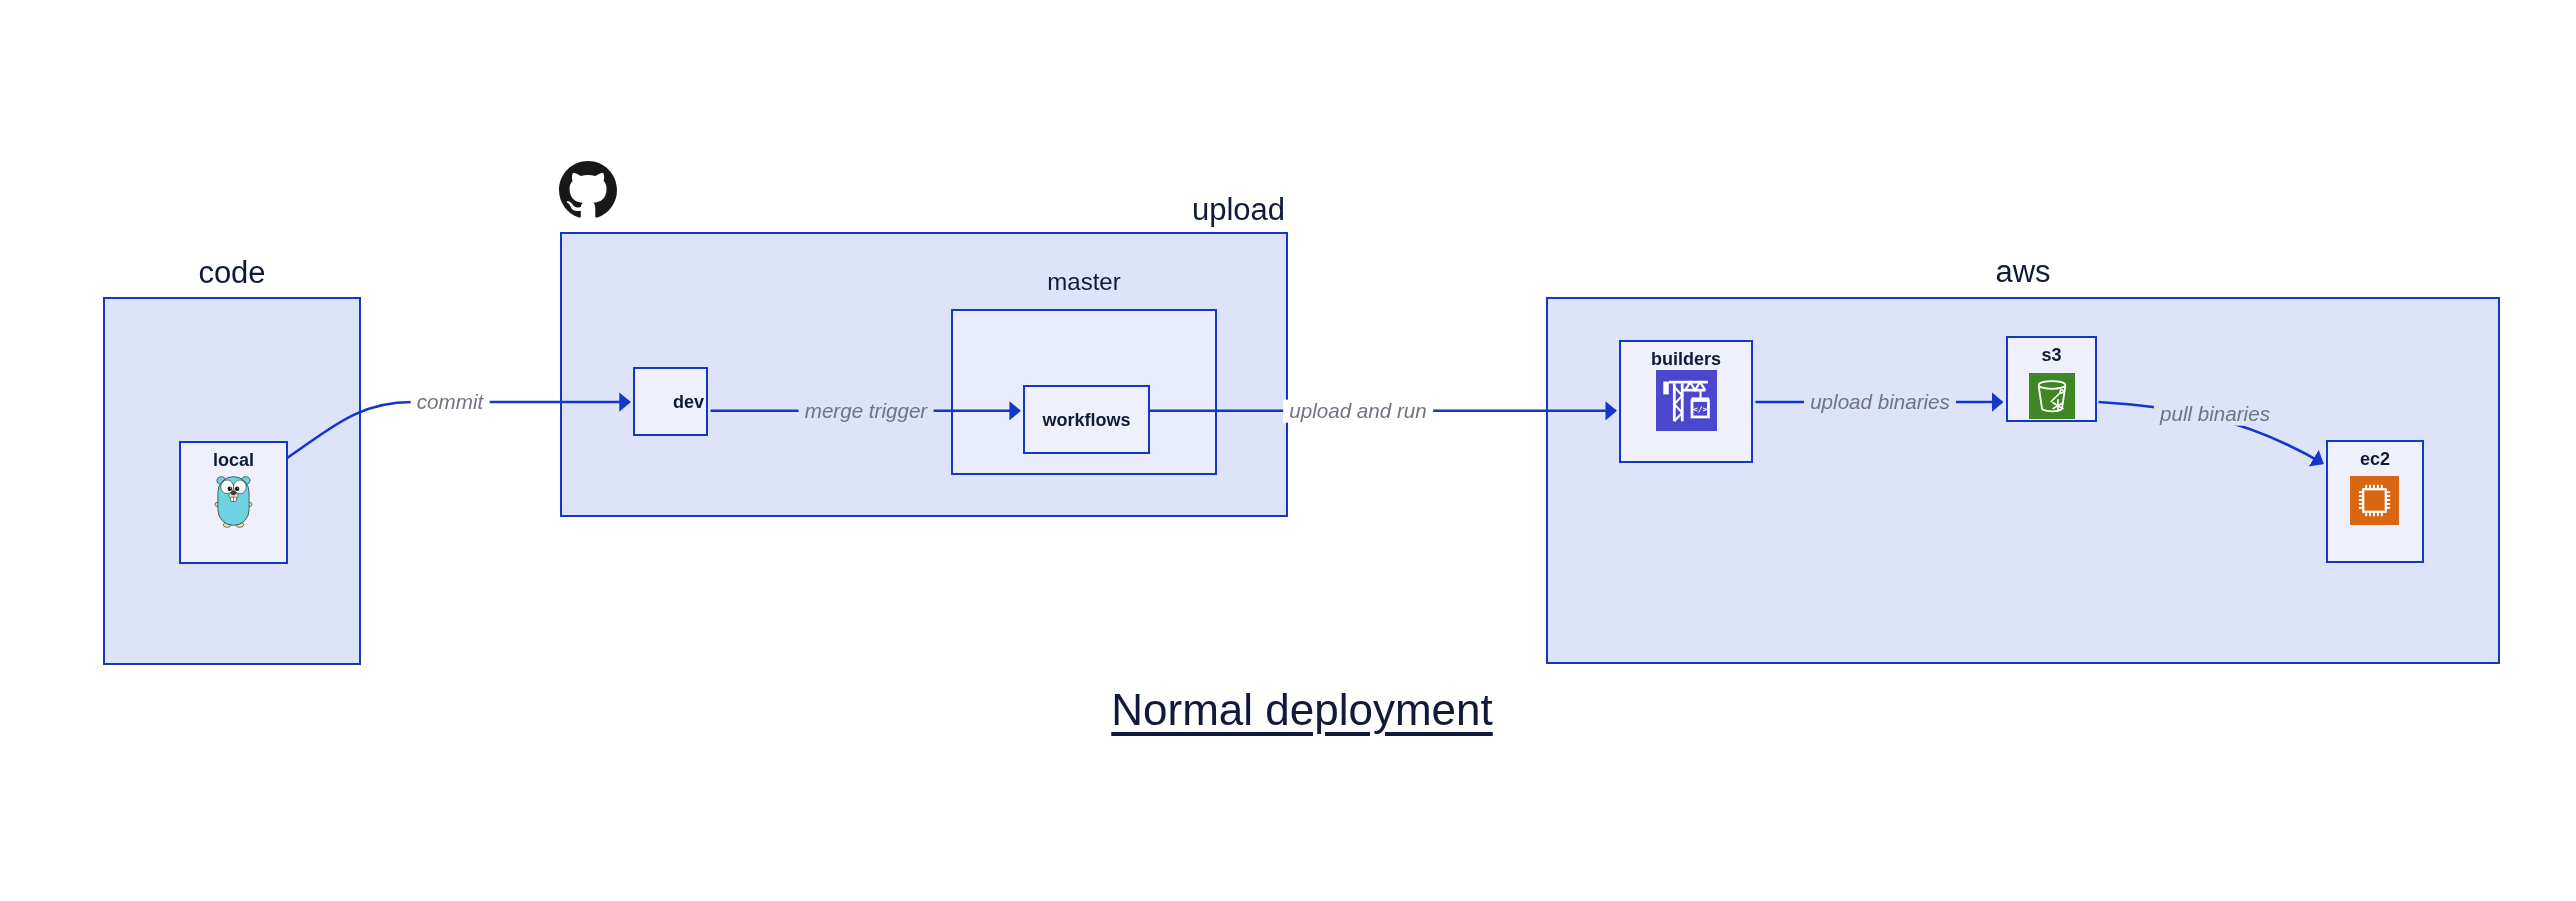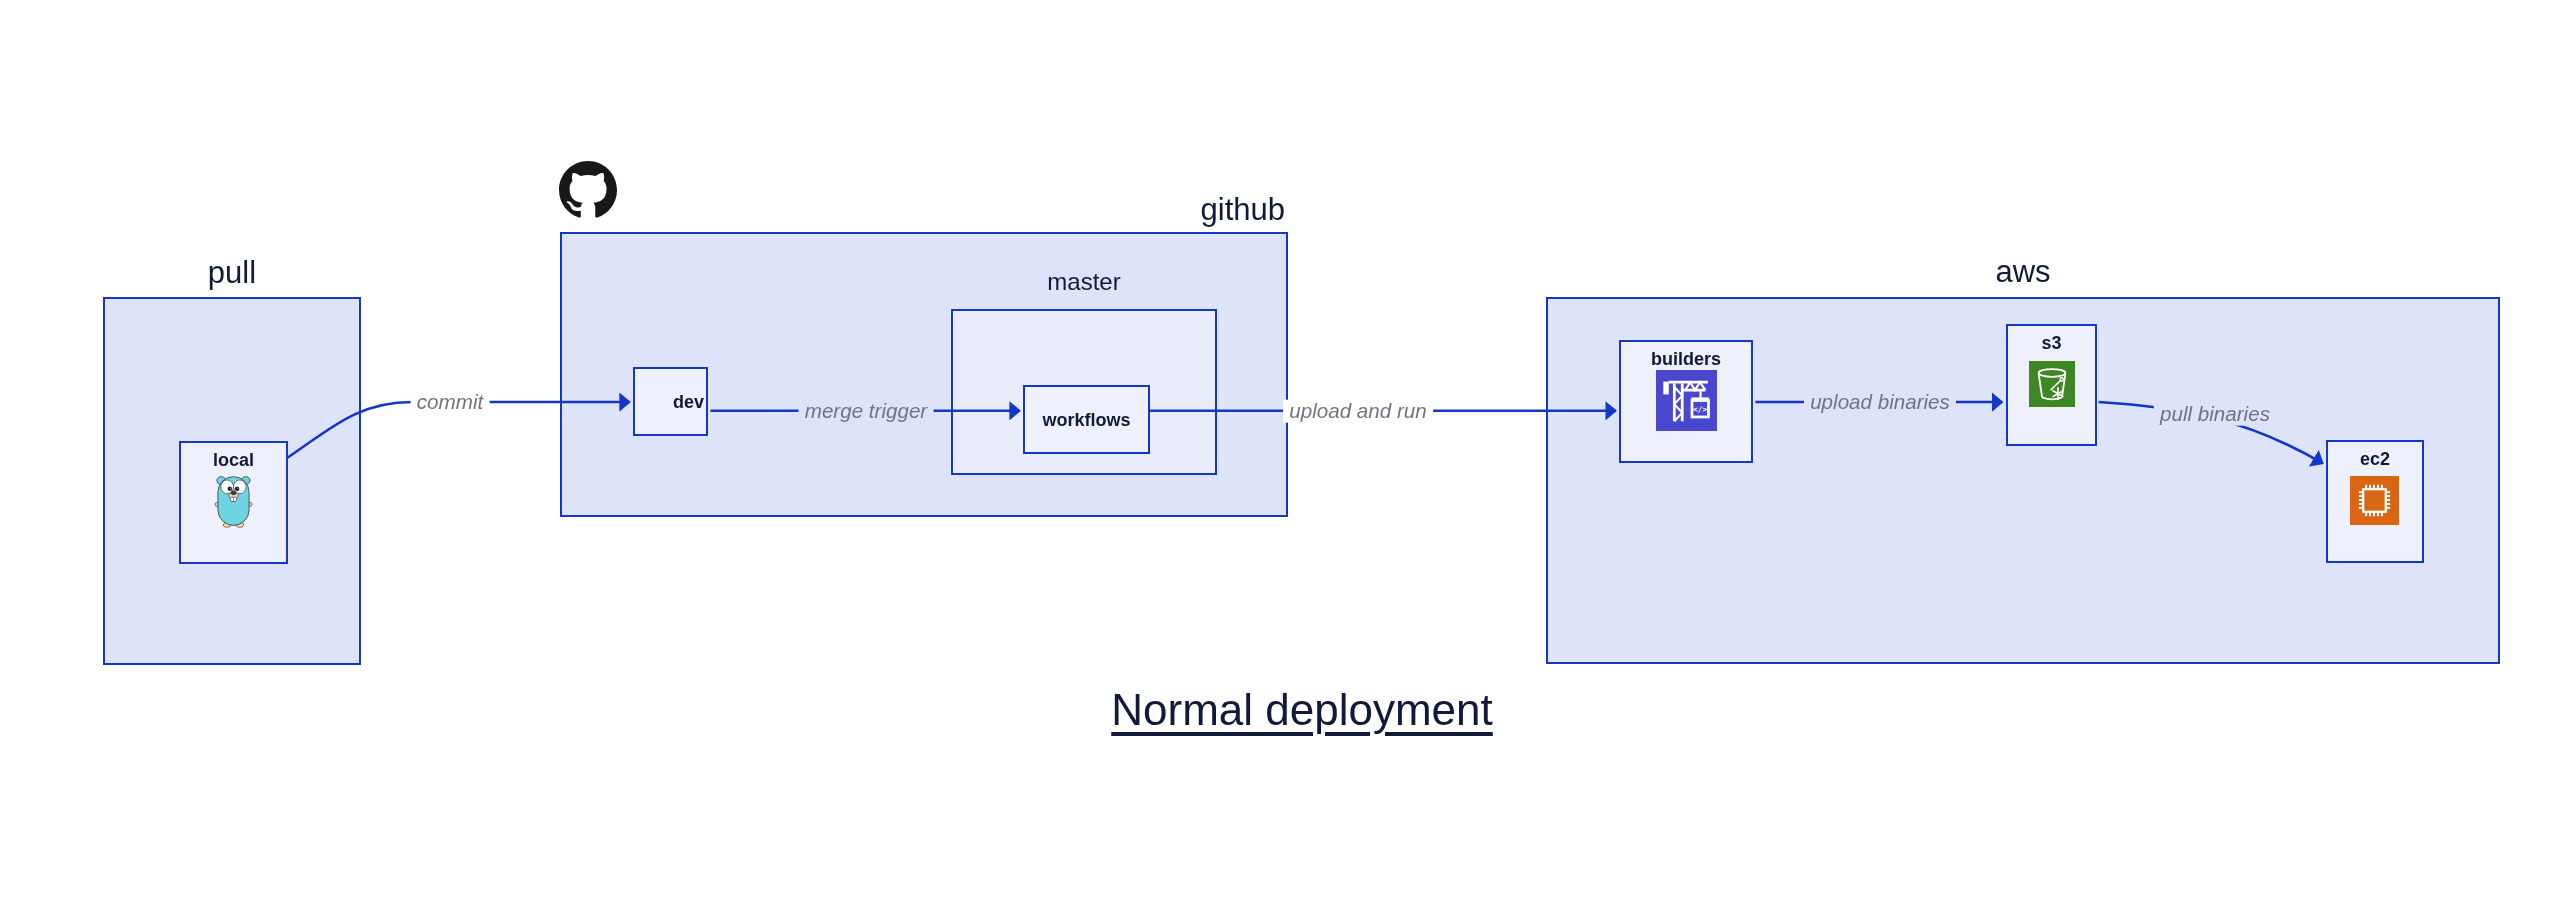--- a/index.html
+++ b/index.html
@@ -50,22 +50,22 @@
 <div id="canvas">
 
   <div class="container" style="left:103px;top:297px;width:258px;height:368px;"></div>
 
   <div class="container" style="left:560px;top:232px;width:728px;height:285px;"></div>
 
   <div class="container master" style="left:951px;top:309px;width:266px;height:166px;"></div>
 
   <div class="container" style="left:1546px;top:297px;width:954px;height:367px;"></div>
 
-  <div class="clabel" style="left:103px;top:257px;width:258px;text-align:center;">pull</div>
-  <div class="clabel" style="left:560px;top:194px;width:725px;text-align:right;">github</div>
+  <div class="clabel" style="left:103px;top:257px;width:258px;text-align:center;">code</div>
+  <div class="clabel" style="left:560px;top:194px;width:725px;text-align:right;">upload</div>
   <div class="clabel" style="left:951px;top:270px;width:266px;text-align:center;font-size:24px;">master</div>
   <div class="clabel" style="left:1546px;top:256px;width:954px;text-align:center;">aws</div>
 
   <svg class="icon" style="left:559px;top:161px;" width="58" height="58" viewBox="0 0 16 16">
     <path fill="#191717" fill-rule="evenodd" d="M8 0C3.58 0 0 3.58 0 8c0 3.54 2.29 6.53 5.47 7.59.4.07.55-.17.55-.38 0-.19-.01-.82-.01-1.49-2.01.37-2.53-.49-2.69-.94-.09-.23-.48-.94-.82-1.13-.28-.15-.68-.52-.01-.53.63-.01 1.08.58 1.23.82.72 1.21 1.87.87 2.33.66.07-.52.28-.87.51-1.07-1.78-.2-3.64-.89-3.64-3.95 0-.87.31-1.59.82-2.15-.08-.2-.36-1.02.08-2.12 0 0 .67-.21 2.2.82.64-.18 1.32-.27 2-.27.68 0 1.36.09 2 .27 1.53-1.04 2.2-.82 2.2-.82.44 1.1.16 1.92.08 2.12.51.56.82 1.27.82 2.15 0 3.07-1.87 3.75-3.65 3.95.29.25.54.73.54 1.48 0 1.07-.01 1.93-.01 2.2 0 .21.15.46.55.38A8.013 8.013 0 0016 8c0-4.42-3.58-8-8-8z"></path>
   </svg>
 
   <div class="node" style="left:179px;top:441px;width:109px;height:123px;">
     <div class="nlabel top">local</div>
     <svg class="icon" style="left:calc(50% - 19.6px);top:31px;" width="39" height="54" viewBox="0 0 80 110">
@@ -110,21 +110,21 @@
         <line x1="43" y1="33" x2="81" y2="33" stroke-width="4.5"></line>
         <path d="M48 33 L56 20 L64 33 L72 20 L81 33" stroke-width="3.5"></path>
         <line x1="73" y1="33" x2="73" y2="46" stroke-width="3.5"></line>
         <line x1="58" y1="47" x2="87" y2="47" stroke-width="4"></line>
         <rect x="59" y="50" width="27" height="27" stroke-width="4.5"></rect>
       </g>
       <text x="72.5" y="68.5" font-family="DejaVu Sans Mono, monospace" font-size="13" font-weight="bold" fill="#fff" text-anchor="middle">&lt;/&gt;</text>
     </svg>
   </div>
 
-  <div class="node" style="left:2006px;top:324px;width:91px;height:122px;">
+  <div class="node" style="left:2006px;top:336px;width:91px;height:86px;">
     <div class="nlabel top">s3</div>
     <svg class="icon" style="left:calc(50% - 23px);top:35px;" width="46" height="46" viewBox="0 0 100 100">
       <rect x="0" y="0" width="100" height="100" fill="#3F8624"></rect>
       <g stroke="#fff" fill="none">
         <ellipse cx="50" cy="26" rx="29" ry="8.5" stroke-width="4"></ellipse>
         <line x1="21" y1="28" x2="28.5" y2="79" stroke-width="4"></line>
         <line x1="79" y1="28" x2="71.5" y2="79" stroke-width="4"></line>
         <path d="M28.5 79 Q50 88 71.5 79" stroke-width="4"></path>
         <line x1="47" y1="63" x2="70" y2="41" stroke-width="3.5"></line>
         <circle cx="71" cy="40" r="3.5" stroke-width="3"></circle>

